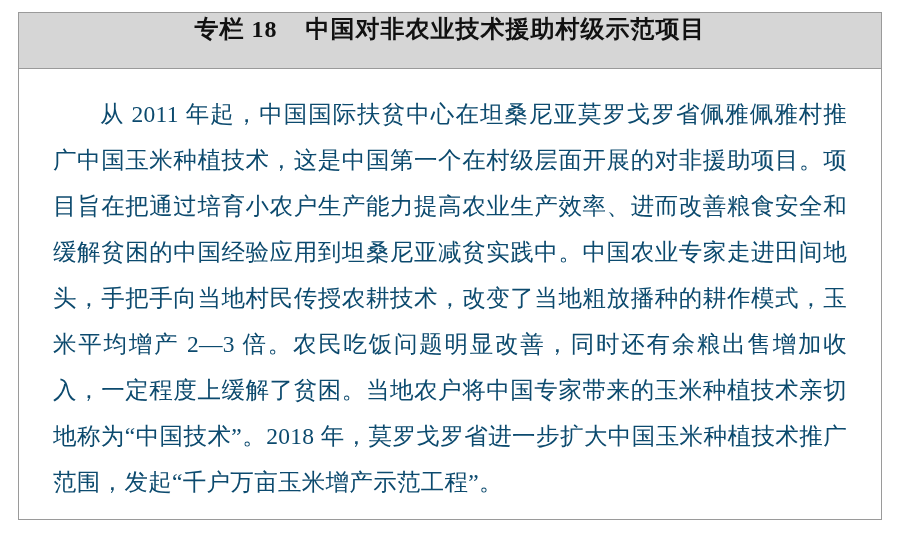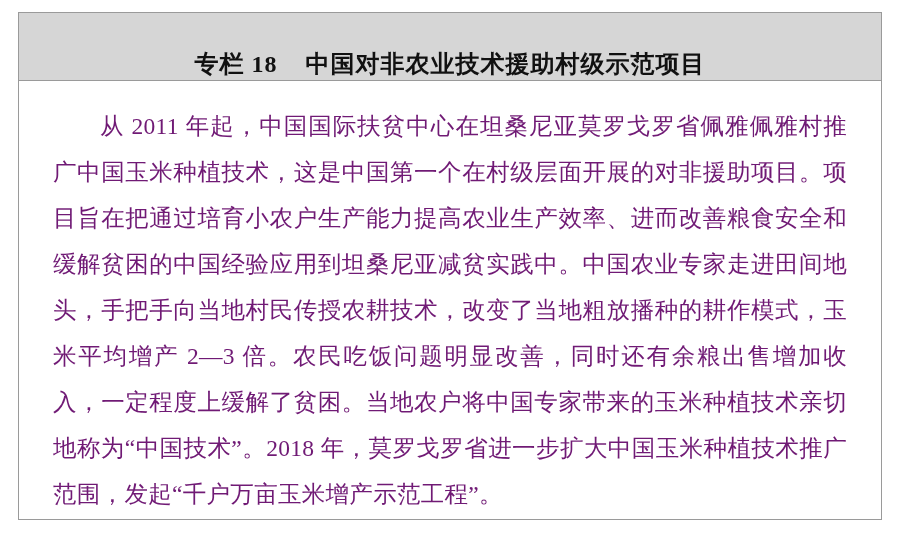--- a/index.html
+++ b/index.html
@@ -24,45 +24,45 @@
     position: absolute;
     left: 18px;
     top: 12px;
     width: 864px;
     height: 508px;
     border: 1px solid #9a9a9a;
     box-sizing: border-box;
     background: #ffffff;
   }
   .box-header {
-    height: 68px;
+    height: 56px;
     background: #d6d6d6;
     border-bottom: 1px solid #9a9a9a;
     display: flex;
-    align-items: flex-end;
+    align-items: flex-start;
     justify-content: center;
     box-sizing: border-box;
   }
   .header-title {
     font-family: "Liberation Serif", "DejaVu Serif", serif;
     font-weight: bold;
     font-size: 24px;
     letter-spacing: 1px;
     color: #111111;
     white-space: pre;
   }
   .box-body {
     padding: 22px 34px 10px 34px;
     box-sizing: border-box;
   }
   .body-text {
     font-family: "Liberation Serif", "DejaVu Serif", serif;
     font-size: 23.5px;
     line-height: 46px;
-    color: #701a75;
+    color: #0c4a6e;
     text-align: justify;
     text-justify: inter-character;
     text-indent: 2em;
     margin: 0;
     letter-spacing: 0.3px;
   }
 </style>
 </head>
 <body>
 

